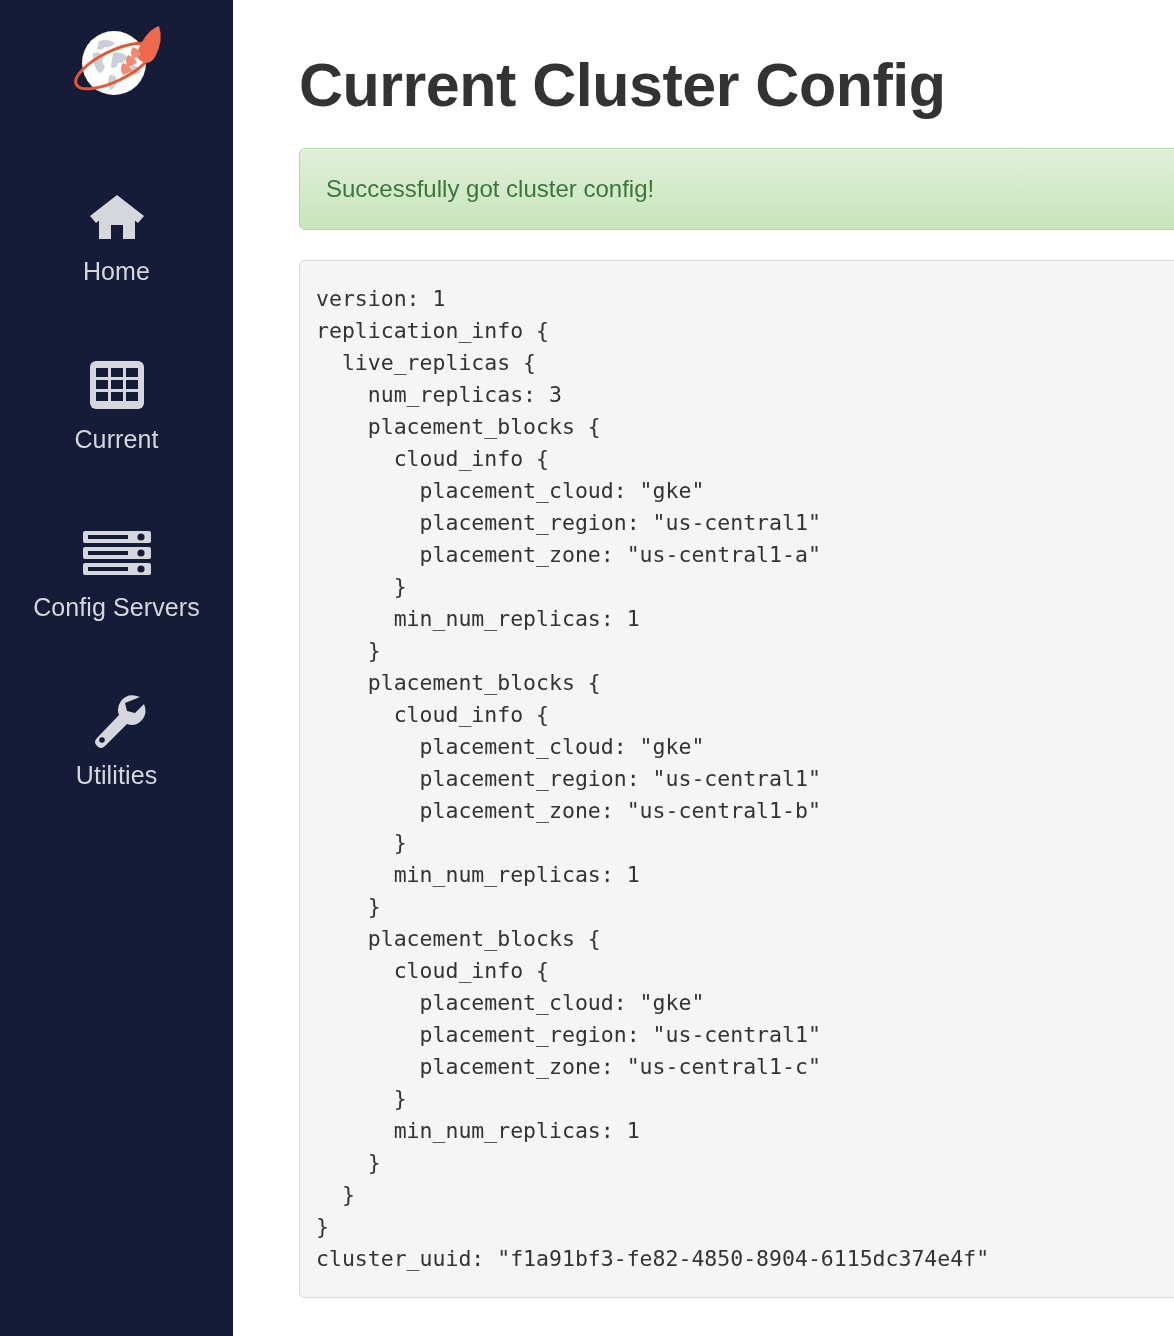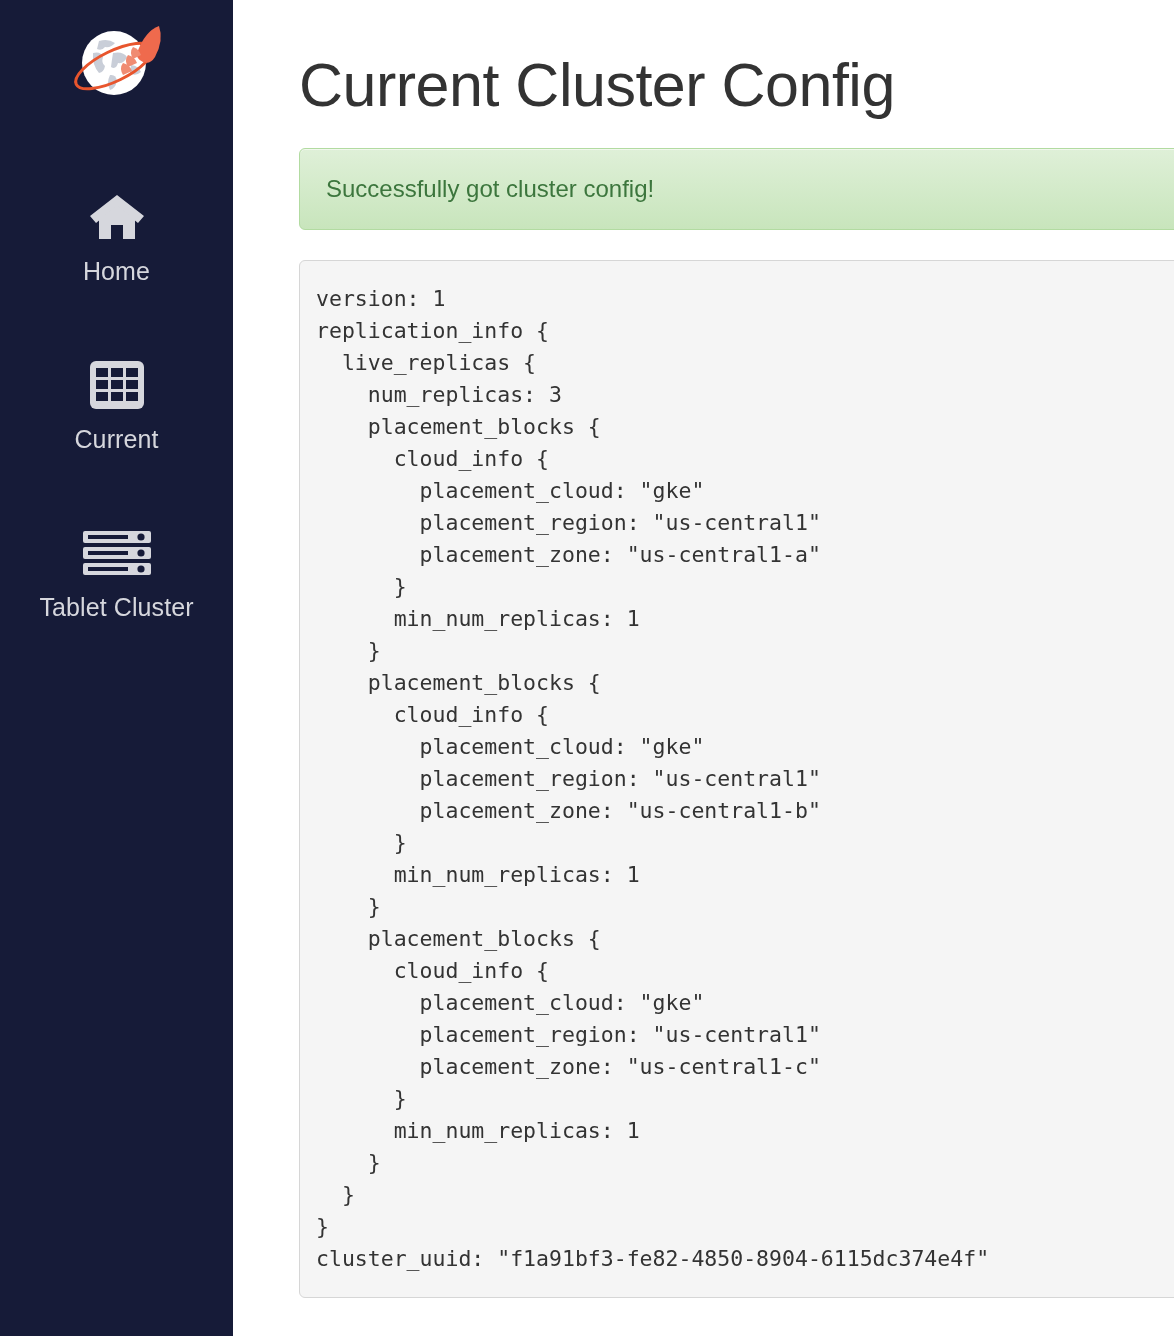--- a/index.html
+++ b/index.html
@@ -75,21 +75,21 @@
     padding: 0 0 0 0;
     overflow: hidden;
     position: relative;
   }
 
   .page-title {
     margin: 0;
     padding: 48px 0 0 66px;
     font-size: 61px;
     line-height: 74px;
-    font-weight: normal;
+    font-weight: bold;
     color: #333333;
     letter-spacing: -0.5px;
     white-space: nowrap;
   }
 
   .alert-success {
     margin: 26px 0 0 66px;
     width: 1060px;
     min-height: 82px;
     background: linear-gradient(to bottom, #dff0d8 0%, #c8e5bc 100%);
@@ -186,23 +186,32 @@
           <rect x="1" y="17" width="68" height="12" rx="2" fill="#d6d7dd"></rect>
           <rect x="1" y="33" width="68" height="12" rx="2" fill="#d6d7dd"></rect>
           <rect x="6" y="5" width="40" height="4" fill="#161b38"></rect>
           <rect x="6" y="21" width="40" height="4" fill="#161b38"></rect>
           <rect x="6" y="37" width="40" height="4" fill="#161b38"></rect>
           <circle cx="59" cy="7" r="3.6" fill="#161b38"></circle>
           <circle cx="59" cy="23" r="3.6" fill="#161b38"></circle>
           <circle cx="59" cy="39" r="3.6" fill="#161b38"></circle>
         </svg>
       </span>
-      <span class="nav-label">Tablet Cluster</span>
-    </a>
-
+      <span class="nav-label">Config Servers</span>
+    </a>
+
+    <a class="nav-item">
+      <span class="nav-icon">
+        <svg width="58" height="56" viewBox="0 0 58 56">
+          <path d="M52 4 q-12 -5 -19 4 q-5 7 -2 14 L9 45 q-4 4 0 8 q4 4 8 0 L39 31 q8 3 14 -3 q7 -7 3 -17 l-9 9 l-8 -2 l-2 -8 Z" fill="#d6d7dd"></path>
+          <circle cx="14" cy="47" r="2.8" fill="#161b38"></circle>
+        </svg>
+      </span>
+      <span class="nav-label">Utilities</span>
+    </a>
 
   </nav>
 
   <section class="main">
 
     <h1 class="page-title">Current Cluster Config</h1>
 
     <div class="alert-success">
       <span>Successfully got cluster config!</span>
     </div>

